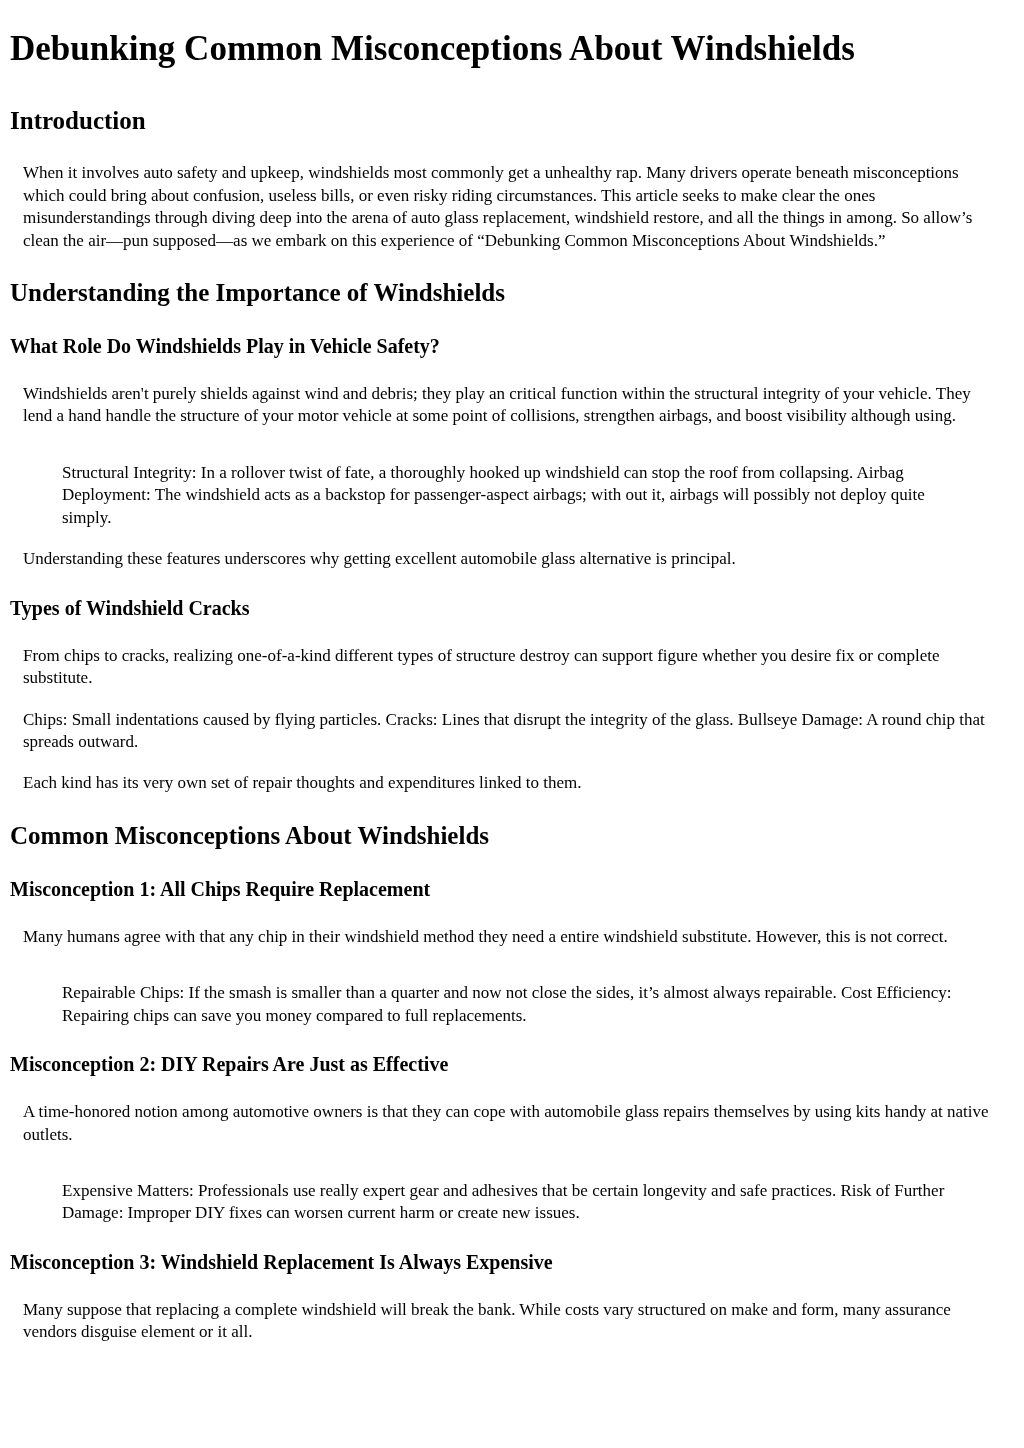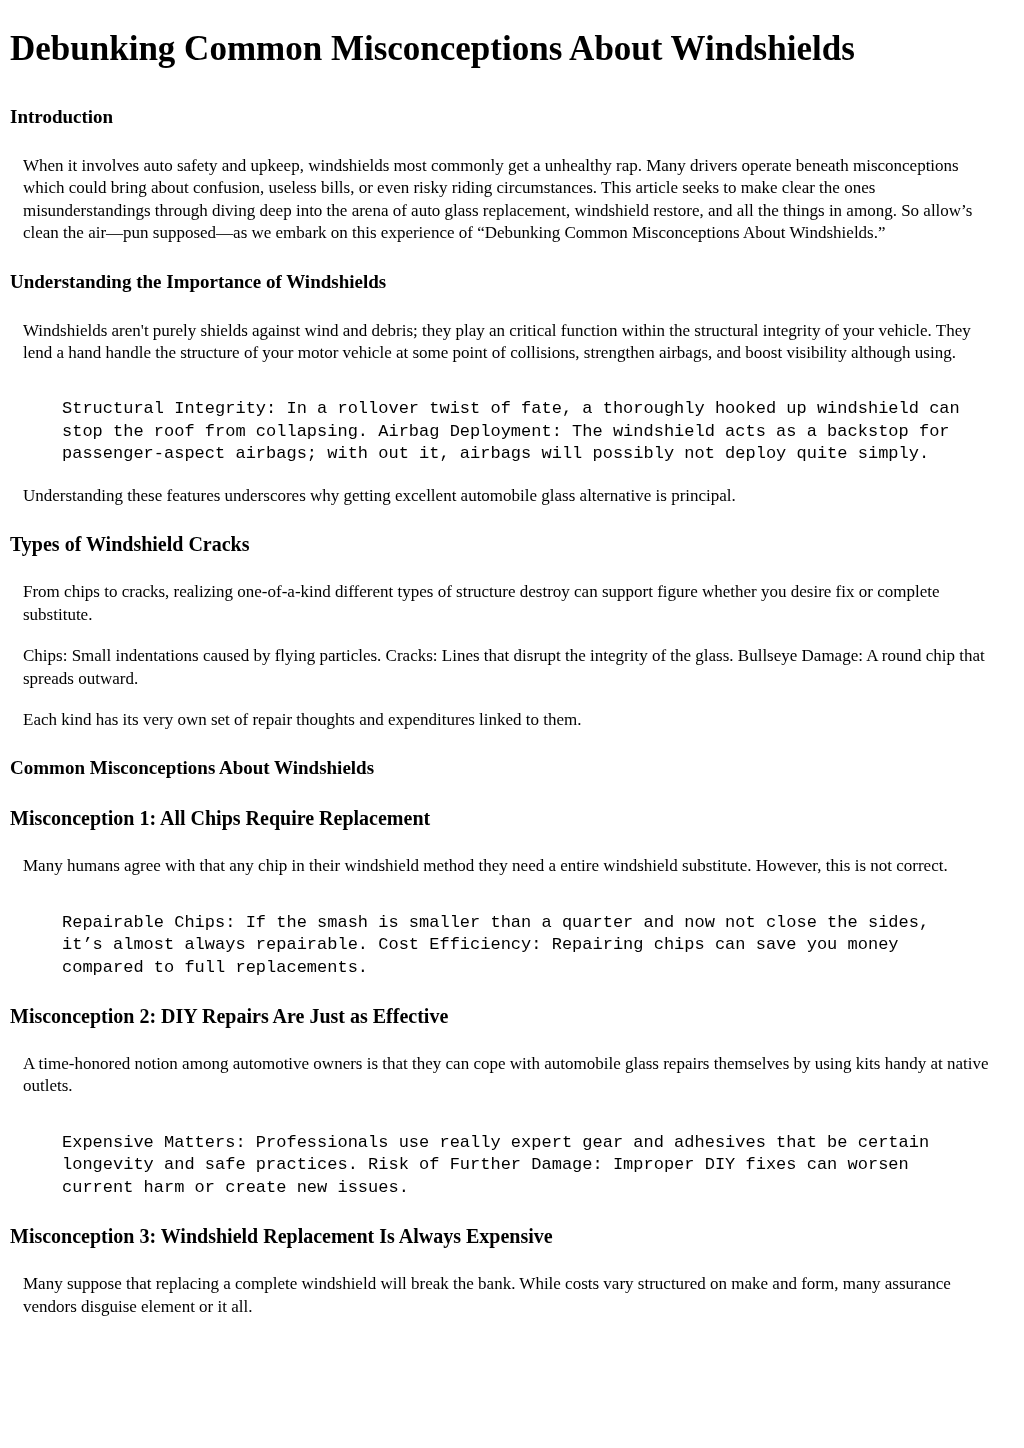--- a/index.html
+++ b/index.html
@@ -14,52 +14,52 @@
     line-height: 1.32;
   }
   main { display: block; }
   h1 {
     font-size: 35px;
     line-height: 1.15;
     font-weight: bold;
     margin: 21px 0 37px 0;
   }
   h2 {
-    font-size: 19px;
+    font-size: 25px;
     line-height: 1.2;
     font-weight: bold;
     margin: 26px 0;
   }
   h3 {
     font-size: 20px;
     line-height: 1.2;
     font-weight: bold;
     margin: 25px 0;
   }
   p {
     margin: 19px 13px;
   }
   blockquote {
     margin: 34px 40px 19px 52px;
-    font-family: Liberation Mono, monospace;
   }
 </style>
 </head>
 <body>
 
 <main>
 
   <h1>Debunking Common Misconceptions About Windshields</h1>
 
   <h2>Introduction</h2>
 
   <p>When it involves auto safety and upkeep, windshields most commonly get a unhealthy rap. Many drivers operate beneath misconceptions which could bring about confusion, useless bills, or even risky riding circumstances. This article seeks to make clear the ones misunderstandings through diving deep into the arena of auto glass replacement, windshield restore, and all the things in among. So allow’s clean the air—pun supposed—as we embark on this experience of “Debunking Common Misconceptions About Windshields.”</p>
 
   <h2>Understanding the Importance of Windshields</h2>
 
+  <h3>What Role Do Windshields Play in Vehicle Safety?</h3>
 
   <p>Windshields aren't purely shields against wind and debris; they play an critical function within the structural integrity of your vehicle. They lend a hand handle the structure of your motor vehicle at some point of collisions, strengthen airbags, and boost visibility although using.</p>
 
   <blockquote>Structural Integrity: In a rollover twist of fate, a thoroughly hooked up windshield can stop the roof from collapsing. Airbag Deployment: The windshield acts as a backstop for passenger-aspect airbags; with out it, airbags will possibly not deploy quite simply.</blockquote>
 
   <p>Understanding these features underscores why getting excellent automobile glass alternative is principal.</p>
 
   <h3>Types of Windshield Cracks</h3>
 
   <p>From chips to cracks, realizing one-of-a-kind different types of structure destroy can support figure whether you desire fix or complete substitute.</p>

